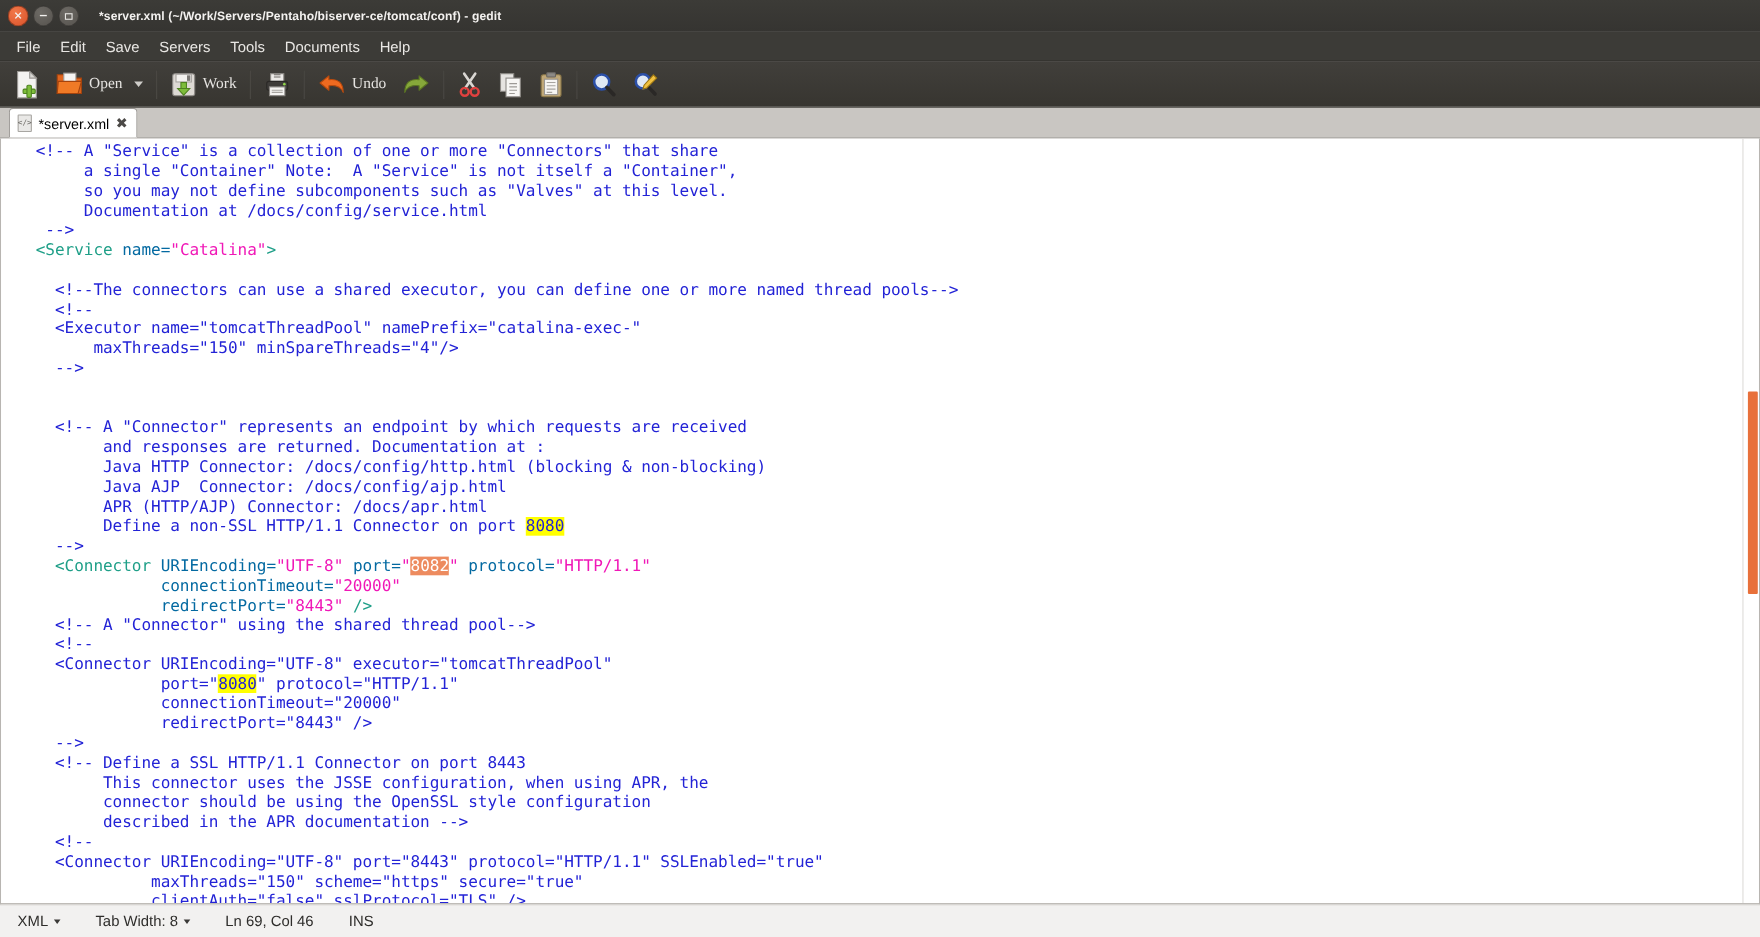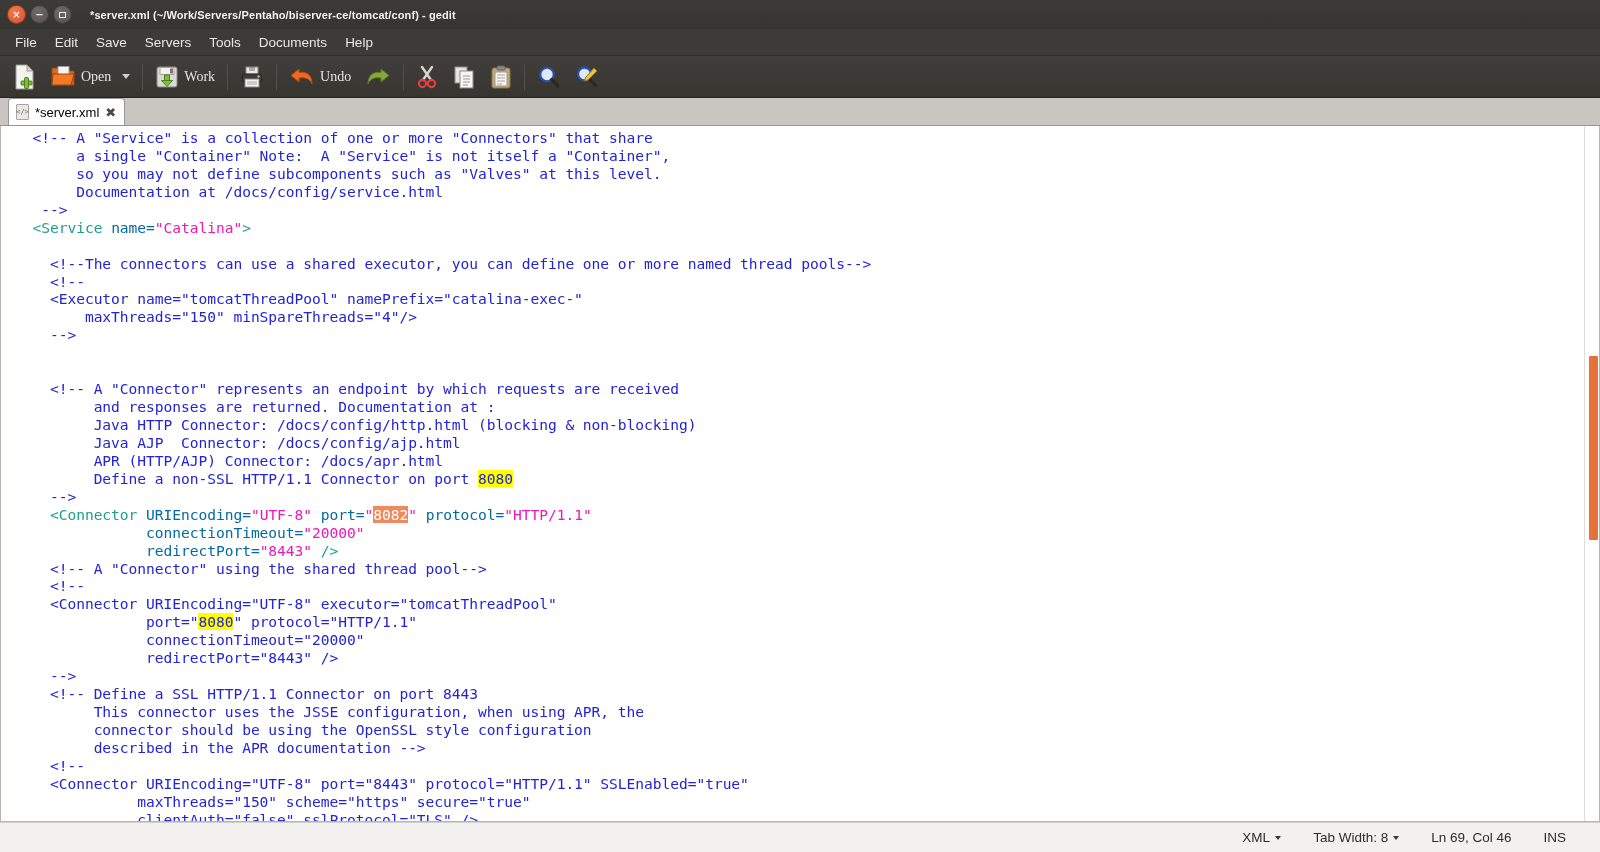--- a/index.html
+++ b/index.html
@@ -176,21 +176,20 @@
     background: #e8703a;
     border-radius: 1px;
   }
 
   
   .statusbar {
     height: 30px; flex: 0 0 30px;
     background: #f2f1f0;
     border-top: 1px solid #d3d0cd;
     display: flex; align-items: center;
-    justify-content: flex-end;
     padding-right: 18px;
     gap: 0;
   }
   .stitem {
     font-size: 13.5px;
     color: #2e2d2b;
     display: flex; align-items: center;
     gap: 5px;
     padding: 0 16px;
     white-space: nowrap;

